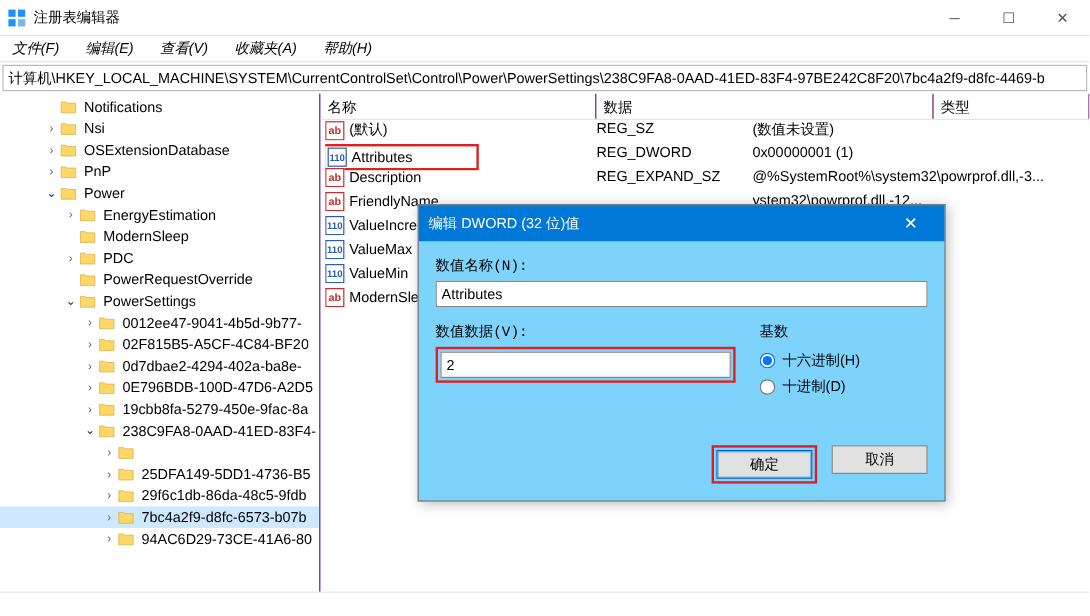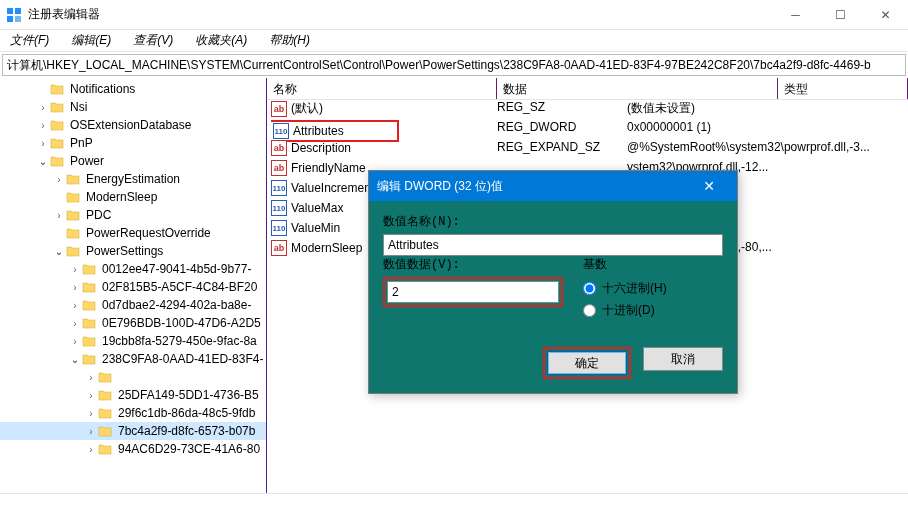--- a/index.html
+++ b/index.html
@@ -48,32 +48,32 @@
 .val-icon.num { color: #2a5db0; border-color: #2a5db0; background: #fff; font-size: 8px; }
 .list-row .c-name { width: 226px; overflow: hidden; display: flex; align-items: center; }
 .list-row .c-type { width: 130px; overflow: hidden; }
 .list-row .c-data { flex: 1; overflow: hidden; white-space: nowrap; }
 .red-box-name { border: 2px solid #e02020; padding: 1px 2px; display: inline-flex; align-items: center; margin-left: -2px; }
 
 
 .statusbar { height: 20px; border-top: 1px solid #e5e5e5; }
 
 
-.dialog { position: absolute; left: 368px; top: 170px; width: 370px; background: #0f766e; border: 1px solid #7a7a7a; box-shadow: 2px 2px 10px rgba(0,0,0,0.25); }
+.dialog { position: absolute; left: 348px; top: 170px; width: 440px; background: #7dd3fc; border: 1px solid #7a7a7a; box-shadow: 2px 2px 10px rgba(0,0,0,0.25); }
 .dlg-title { height: 30px; background: #0078d7; color: #fff; display: flex; align-items: center; padding: 0 8px; }
 .dlg-title .close { margin-left: auto; width: 40px; text-align: center; font-size: 14px; }
 .dlg-body { padding: 12px 14px 14px 14px; }
 .field-label { margin-bottom: 4px; font-family: Liberation Mono, monospace; }
 .field-input { width: 100%; height: 22px; border: 1px solid #888; background: #fff; padding: 2px 4px; font-size: 12px; }
-.row2 { display: flex; gap: 20px; }
+.row2 { display: flex; margin-top: 12px; gap: 20px; }
 .left-col { flex: 1; }
 .right-col { width: 140px; }
 .radio-row { display: flex; align-items: center; height: 22px; gap: 6px; }
 .radio-row input { margin: 0; }
-.dlg-buttons { display: flex; gap: 12px; justify-content: flex-end; margin-top: 26px; }
+.dlg-buttons { display: flex; gap: 12px; justify-content: flex-end; margin-top: 38px; }
 .btn { width: 80px; height: 24px; border: 1px solid #888; background: #e1e1e1; display: flex; align-items: center; justify-content: center; }
 .btn.primary { border: 1px solid #005fb8; box-shadow: inset 0 0 0 1px #78b7ec; }
 .red-wrap { border: 2px solid #e02020; padding: 2px; }
 
 </style>
 </head>
 <body>
 
 <div class="titlebar">
   <span class="app-icon">

